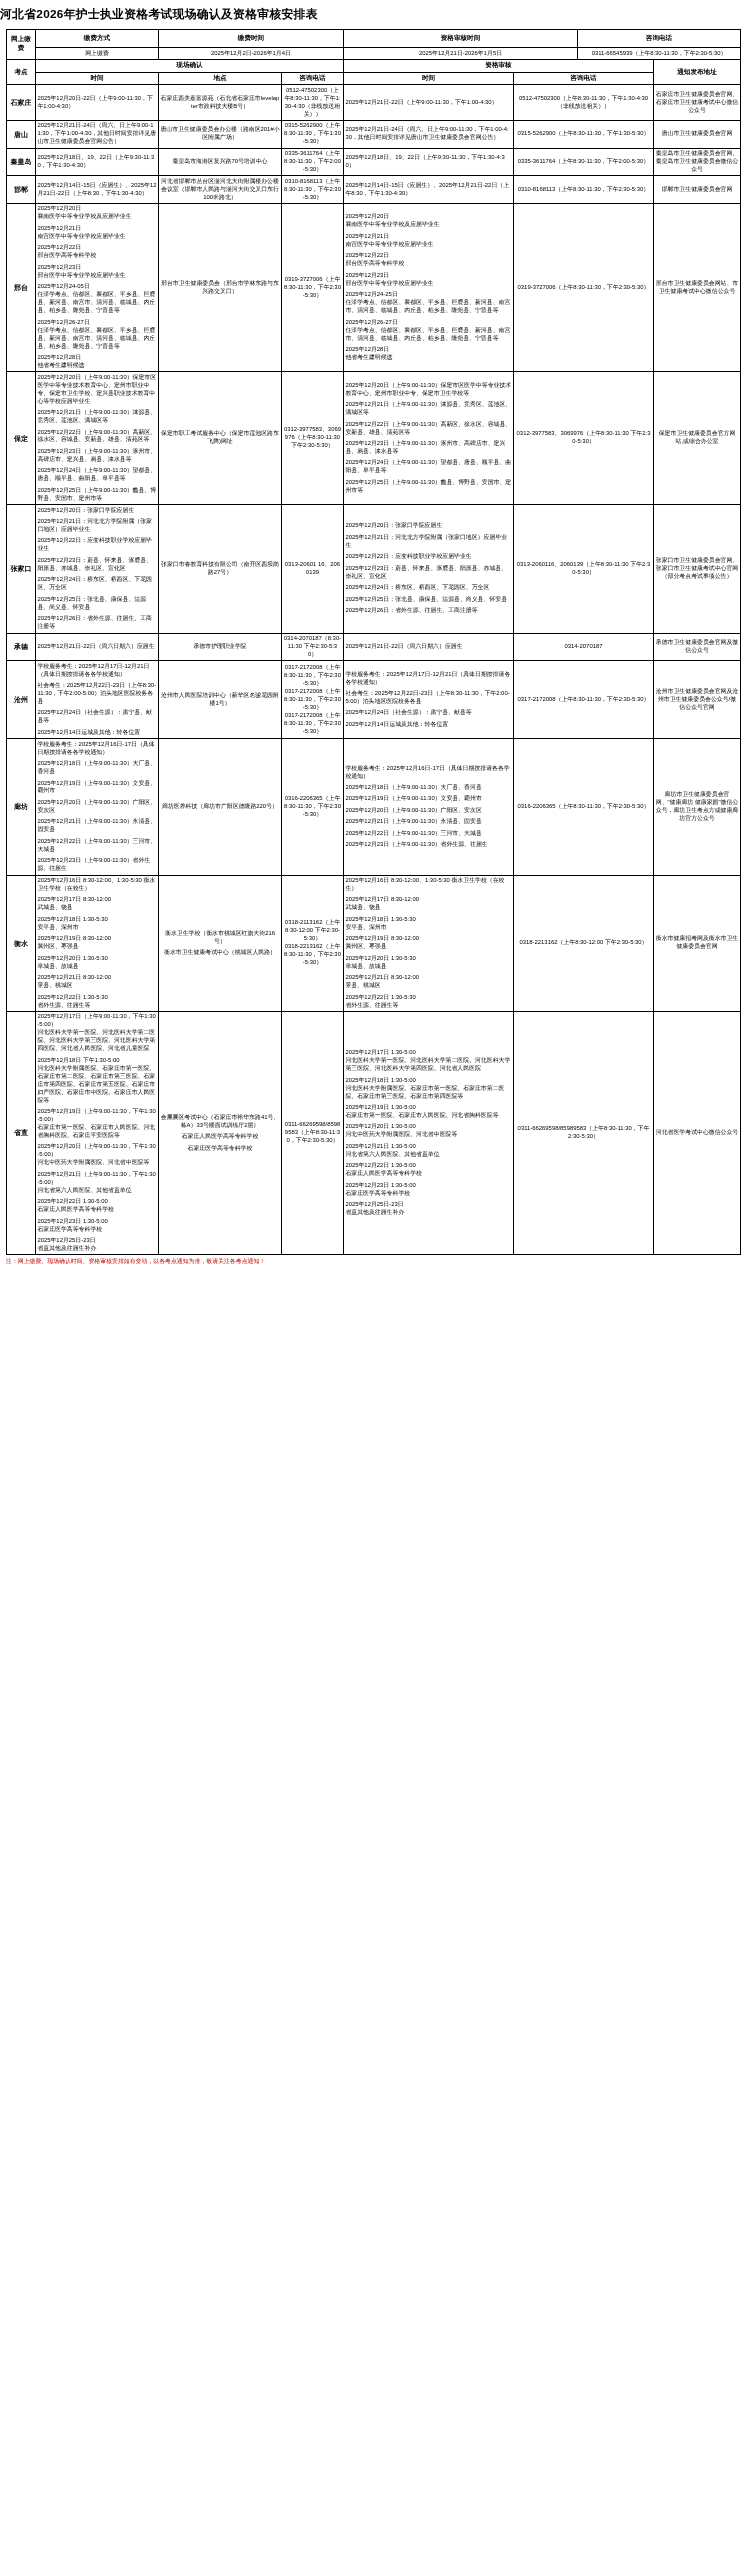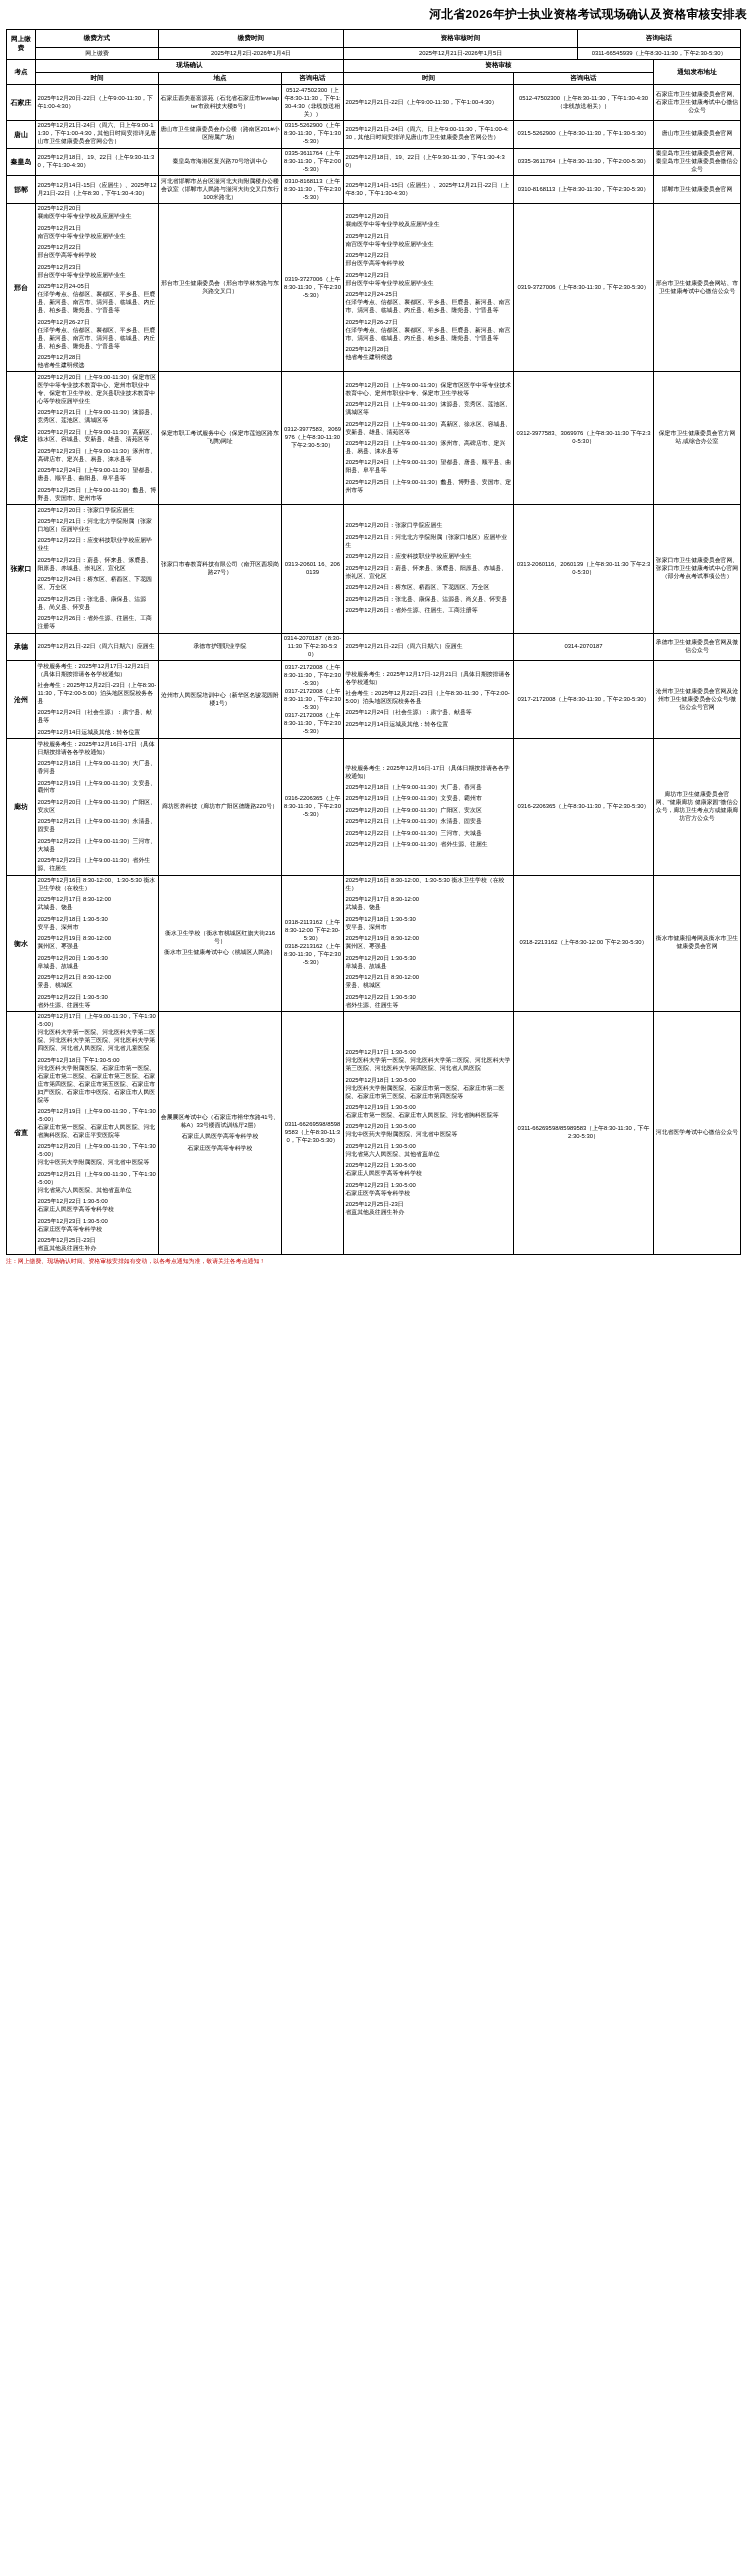--- a/index.html
+++ b/index.html
@@ -1,18 +1,18 @@
 <!DOCTYPE html>
 <html style="font-size:11px"><head>
 <meta charset="utf-8">
 <style>
   html,body{margin:0;padding:0;background:#ffffff;}
   body{font-family:"Liberation Sans","DejaVu Sans",sans-serif;color:#000;}
   #page{width:747px;min-height:2576px;position:relative;background:#fff;padding:0;box-sizing:border-box;}
-  .title{width:747px;text-align:right;font-size:11.8px;font-weight:bold;color:#000;padding:7px 0 5.5px 0;letter-spacing:0.3px;}
+  .title{width:747px;text-align:left;font-size:11.8px;font-weight:bold;color:#000;padding:7px 0 5.5px 0;letter-spacing:0.3px;}
   table{border-collapse:collapse;width:735px;margin:0 auto;table-layout:fixed;}
   td,th{border:0.7px solid #000;font-size:5.9px;line-height:1.35;text-align:center;vertical-align:middle;padding:1.4px 1.4px;color:#000;word-break:break-all;}
   .hdr td{font-weight:bold;font-size:6.6px;background:#fff;}
   .region{font-weight:bold;font-size:7px;}
   .cellblock p{margin:0 0 3.5px 0;}
   .cellblock p:last-child{margin-bottom:0;}
   .lefty{text-align:left;}
   .note{width:735px;margin:1.4px auto 7px auto;font-size:5.9px;color:#c00000;text-align:left;}
   .toprow td{height:15px;}
 </style>

